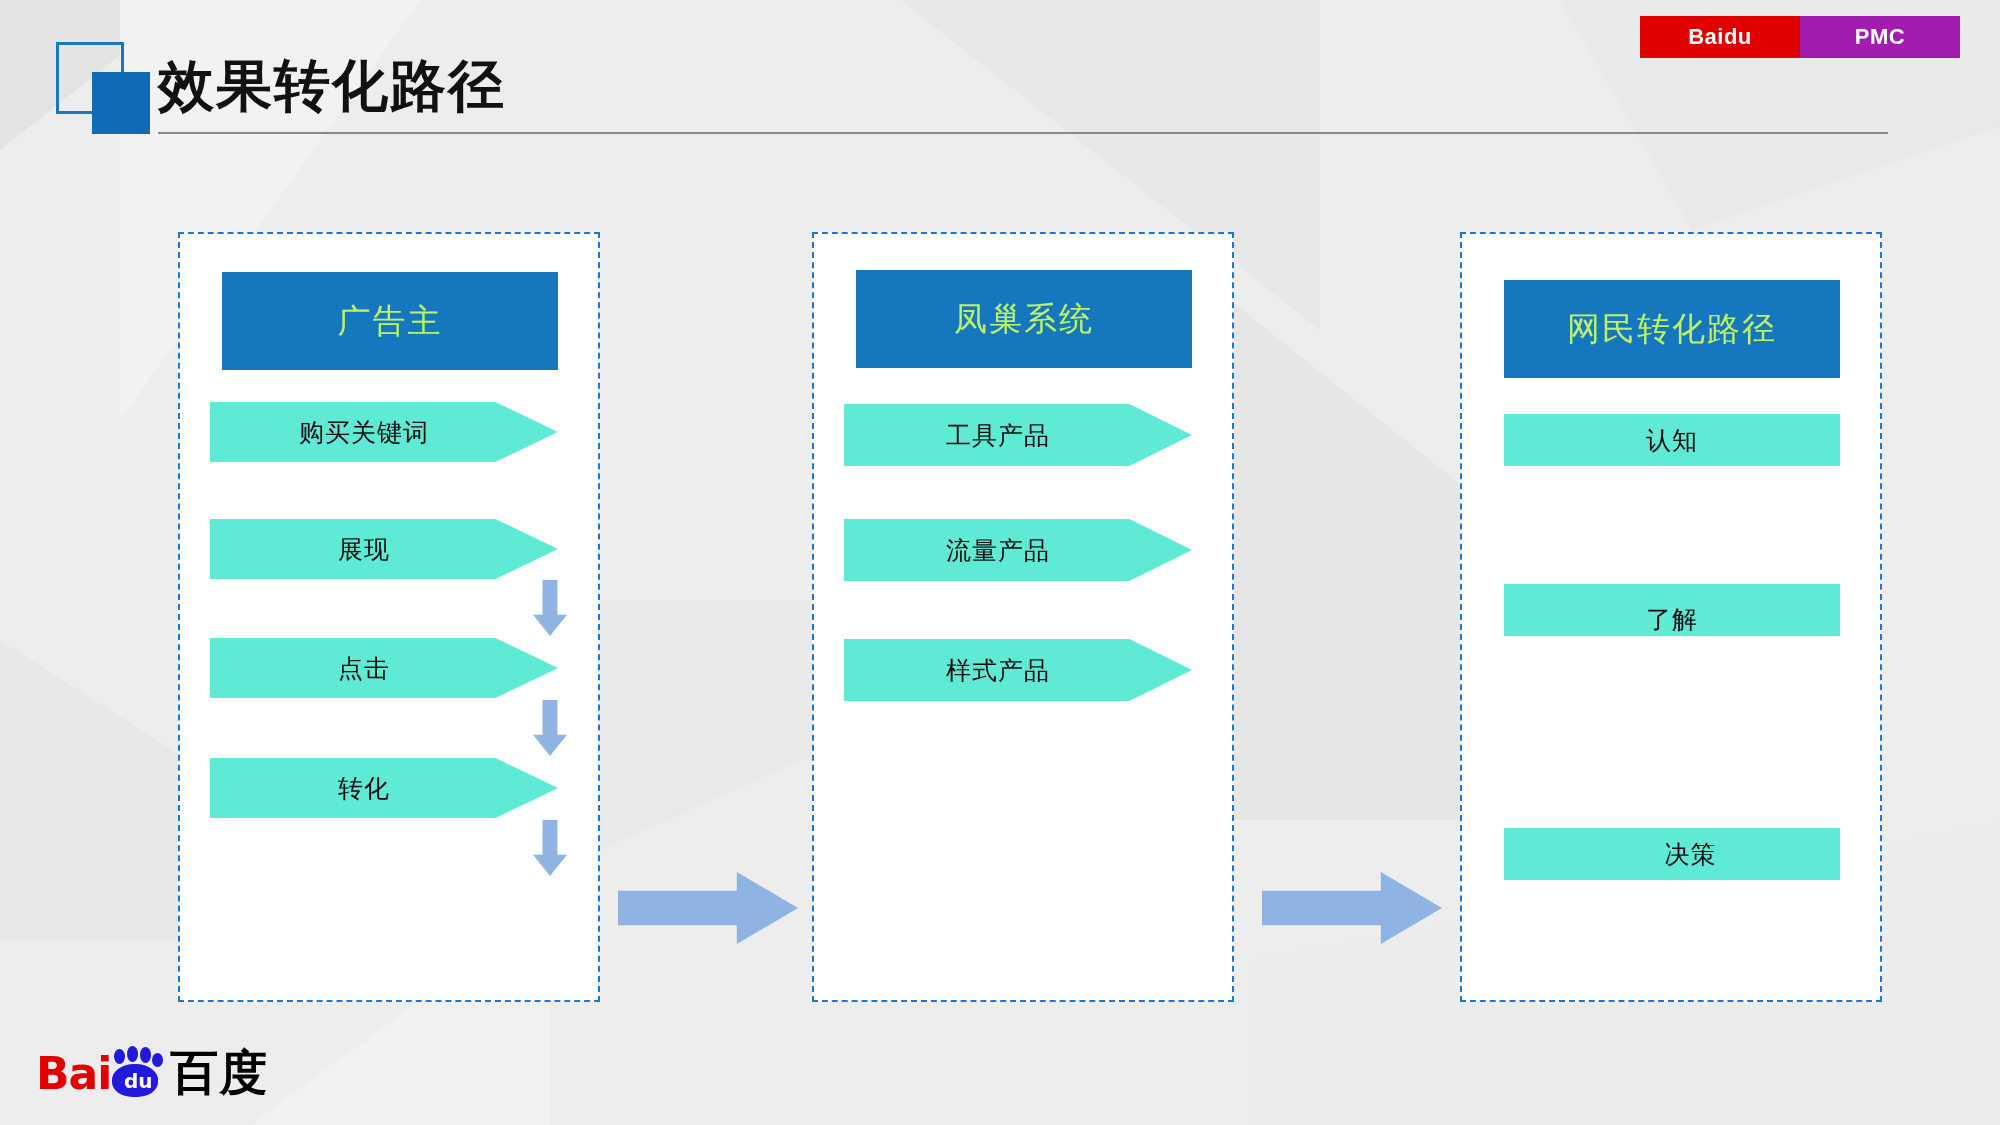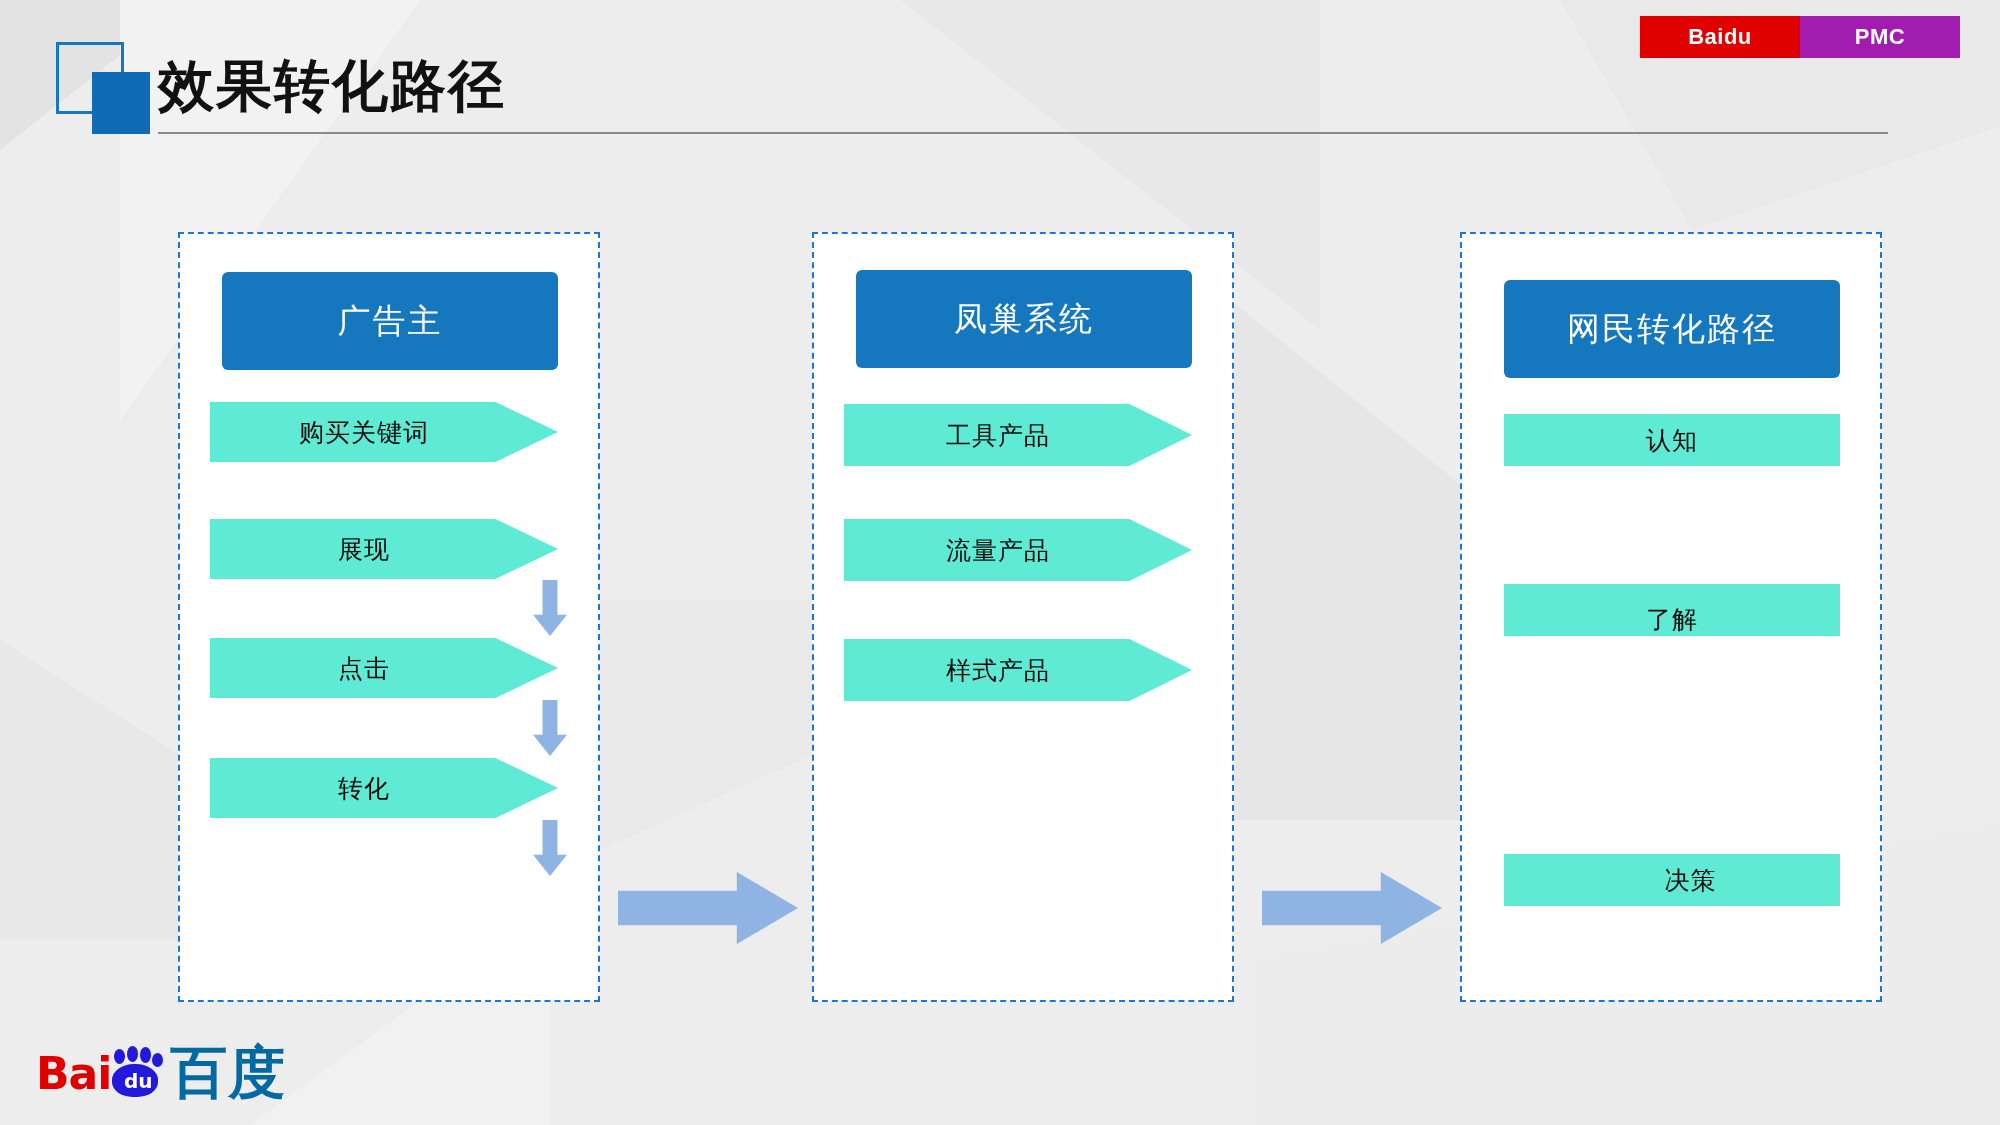--- a/index.html
+++ b/index.html
@@ -127,28 +127,27 @@
   #panel-1 { left: 178px;  width: 422px; }
   #panel-2 { left: 812px;  width: 422px; }
   #panel-3 { left: 1460px; width: 422px; }
 
   .panel-header {
     position: absolute;
     left: 42px;
     width: 336px;
     height: 98px;
     background: #1578bf;
-    color: #ffffff;
+    color: #bef264;
     display: flex;
     align-items: center;
     justify-content: center;
     font-size: 33px;
     letter-spacing: 2px;
     font-family: "DejaVu Sans", "Liberation Sans", sans-serif;
-    border-radius: 6px;
   }
   #panel-1 .panel-header { top: 38px; }
   #panel-2 .panel-header { top: 36px; }
   #panel-3 .panel-header { top: 46px; }
 
   
   .step {
     position: absolute;
     background: #5eead4;
     color: #0a0a0a;
@@ -184,21 +183,21 @@
   #panel-2 .step-1 { top: 285px; }
   #panel-2 .step-2 { top: 405px; }
   #panel-2 .step-3 { top: 536px; }
 
   
   #panel-3 .step {
     left: 42px; width: 336px; height: 52px;
   }
   #panel-3 .step-0 { top: 180px; }
   #panel-3 .step-1 { top: 350px; align-items: flex-end; }
-  #panel-3 .step-2 { top: 620px; padding-left: 37px; }
+  #panel-3 .step-2 { top: 594px; padding-left: 37px; }
 
   
   .down-arrow {
     position: absolute;
     left: 355px;
     width: 34px;
     height: 56px;
     background: #8fb4e3;
     clip-path: polygon(28% 0, 72% 0, 72% 62%, 100% 62%, 50% 100%, 0 62%, 28% 62%);
   }
@@ -258,23 +257,23 @@
     position: absolute;
     left: 16px; top: 22px;
     width: 34px;
     color: #ffffff;
     font-size: 20px;
     font-weight: bold;
     text-align: center;
     font-family: "DejaVu Sans", "Liberation Sans", sans-serif;
   }
   #logo-cn {
-    font-size: 57px;
-    font-weight: bold;
-    color: #0369a1;
+    font-size: 48px;
+    font-weight: bold;
+    color: #000000;
     font-family: "DejaVu Sans", "Liberation Sans", sans-serif;
     letter-spacing: 1px;
     margin-left: 2px;
     text-align: right;
   }
 </style>
 </head>
 <body>
 
 <div id="slide">

